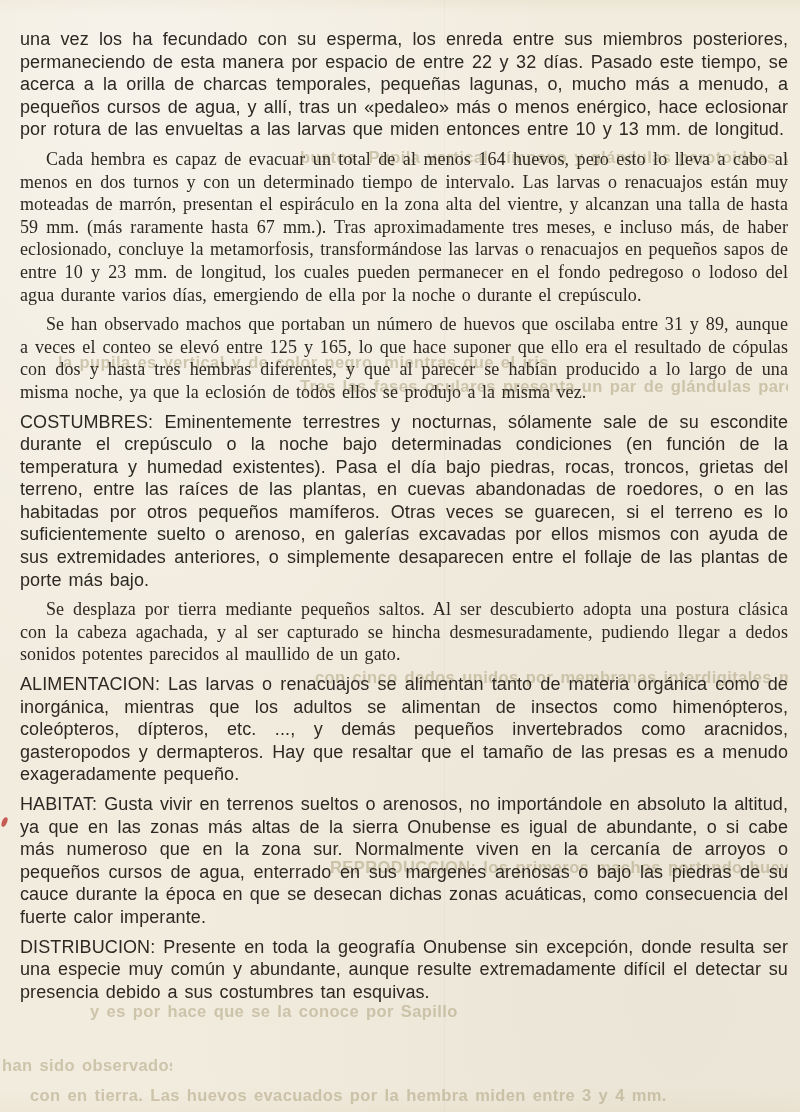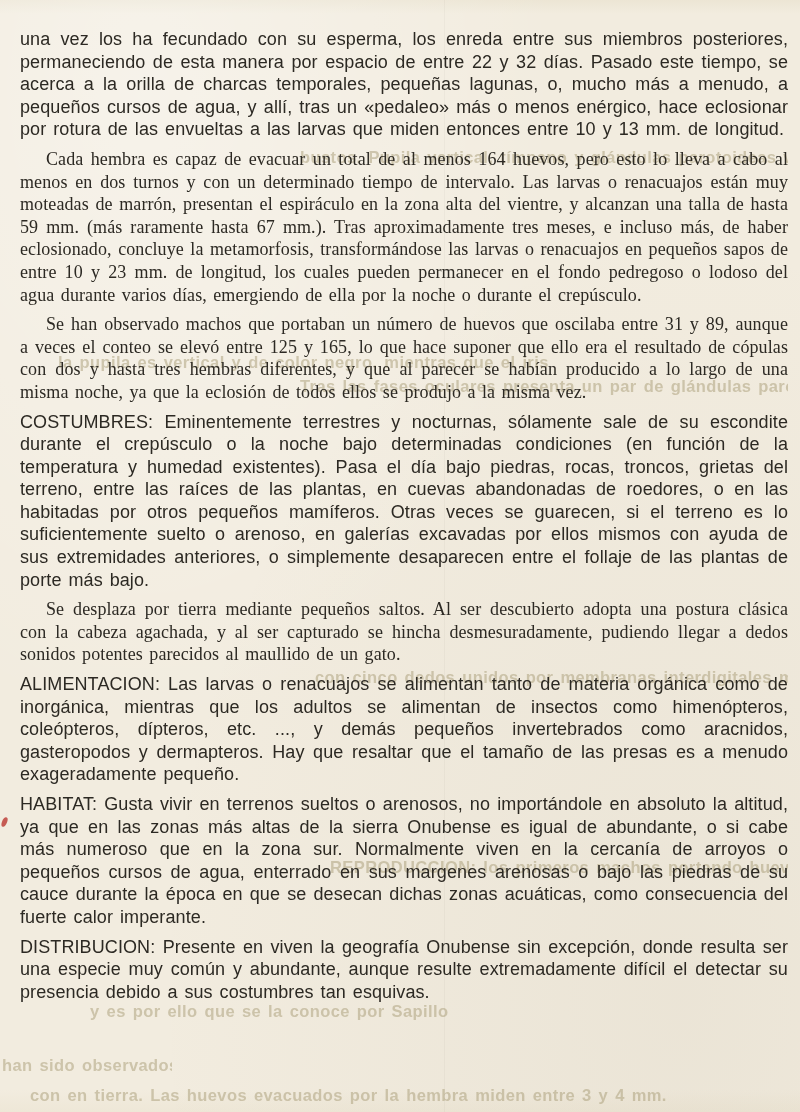--- a/index.html
+++ b/index.html
@@ -81,30 +81,30 @@
 
 <div class="page">
 
   <div class="seam"></div>
 
   <div class="ghost" style="top:148px; left:300px; width:488px;">bustos. Pupila vertical, tímpano y glándulas parotoideas visibles y que pue</div>
   <div class="ghost" style="top:353px; left:58px;  width:620px;">la pupila es vertical y de color negro, mientras que el iris</div>
   <div class="ghost" style="top:377px; left:300px; width:488px;">Tras las fases oculares presenta un par de glándulas paroto</div>
   <div class="ghost" style="top:668px; left:315px; width:473px;">con cinco dedos unidos por membranas interdigitales muy reducidas, por lo</div>
   <div class="ghost" style="top:858px; left:330px; width:458px;">REPRODUCCION: los primeros machos portando huevos se pueden</div>
-  <div class="ghost" style="top:1002px; left:90px; width:400px;">y es por ello que se la conoce por Sapillo</div>
+  <div class="ghost" style="top:1002px; left:90px; width:400px;">y es por hace que se la conoce por Sapillo</div>
   <div class="ghost" style="top:1056px; left:2px;  width:170px;">han sido observados</div>
   <div class="ghost" style="top:1086px; left:30px; width:640px;">con en tierra. Las huevos evacuados por la hembra miden entre 3 y 4 mm. de diáme</div>
 
   <div class="red-speck"></div>
 
   <div class="text-block">
     <p>una vez los ha fecundado con su esperma, los enreda entre sus miembros posteriores, permaneciendo de esta manera por espacio de entre 22 y 32 días. Pasado este tiempo, se acerca a la orilla de charcas temporales, pequeñas lagunas, o, mucho más a menudo, a pequeños cursos de agua, y allí, tras un «pedaleo» más o menos enérgico, hace eclosionar por rotura de las envueltas a las larvas que miden entonces entre 10 y 13 mm. de longitud.</p>
     <p class="indent">Cada hembra es capaz de evacuar un total de al menos 164 huevos, pero esto lo lleva a cabo al menos en dos turnos y con un determinado tiempo de intervalo. Las larvas o renacuajos están muy moteadas de marrón, presentan el espiráculo en la zona alta del vientre, y alcanzan una talla de hasta 59 mm. (más raramente hasta 67 mm.). Tras aproximadamente tres meses, e incluso más, de haber eclosionado, concluye la metamorfosis, transformándose las larvas o renacuajos en pequeños sapos de entre 10 y 23 mm. de longitud, los cuales pueden permanecer en el fondo pedregoso o lodoso del agua durante varios días, emergiendo de ella por la noche o durante el crepúsculo.</p>
     <p class="indent">Se han observado machos que portaban un número de huevos que oscilaba entre 31 y 89, aunque a veces el conteo se elevó entre 125 y 165, lo que hace suponer que ello era el resultado de cópulas con dos y hasta tres hembras diferentes, y que al parecer se habían producido a lo largo de una misma noche, ya que la eclosión de todos ellos se produjo a la misma vez.</p>
     <p>COSTUMBRES: Eminentemente terrestres y nocturnas, sólamente sale de su escondite durante el crepúsculo o la noche bajo determinadas condiciones (en función de la temperatura y humedad existentes). Pasa el día bajo piedras, rocas, troncos, grietas del terreno, entre las raíces de las plantas, en cuevas abandonadas de roedores, o en las habitadas por otros pequeños mamíferos. Otras veces se guarecen, si el terreno es lo suficientemente suelto o arenoso, en galerías excavadas por ellos mismos con ayuda de sus extremidades anteriores, o simplemente desaparecen entre el follaje de las plantas de porte más bajo.</p>
     <p class="indent">Se desplaza por tierra mediante pequeños saltos. Al ser descubierto adopta una postura clásica con la cabeza agachada, y al ser capturado se hincha desmesuradamente, pudiendo llegar a dedos sonidos potentes parecidos al maullido de un gato.</p>
     <p>ALIMENTACION: Las larvas o renacuajos se alimentan tanto de materia orgánica como de inorgánica, mientras que los adultos se alimentan de insectos como himenópteros, coleópteros, dípteros, etc. ..., y demás pequeños invertebrados como aracnidos, gasteropodos y dermapteros. Hay que resaltar que el tamaño de las presas es a menudo exageradamente pequeño.</p>
     <p>HABITAT: Gusta vivir en terrenos sueltos o arenosos, no importándole en absoluto la altitud, ya que en las zonas más altas de la sierra Onubense es igual de abundante, o si cabe más numeroso que en la zona sur. Normalmente viven en la cercanía de arroyos o pequeños cursos de agua, enterrado en sus margenes arenosas o bajo las piedras de su cauce durante la época en que se desecan dichas zonas acuáticas, como consecuencia del fuerte calor imperante.</p>
-    <p>DISTRIBUCION: Presente en viven la geografía Onubense sin excepción, donde resulta ser una especie muy común y abundante, aunque resulte extremadamente difícil el detectar su presencia debido a sus costumbres tan esquivas.</p>
+    <p>DISTRIBUCION: Presente en toda la geografía Onubense sin excepción, donde resulta ser una especie muy común y abundante, aunque resulte extremadamente difícil el detectar su presencia debido a sus costumbres tan esquivas.</p>
   </div>
 
 </div>
 
 </body></html>

